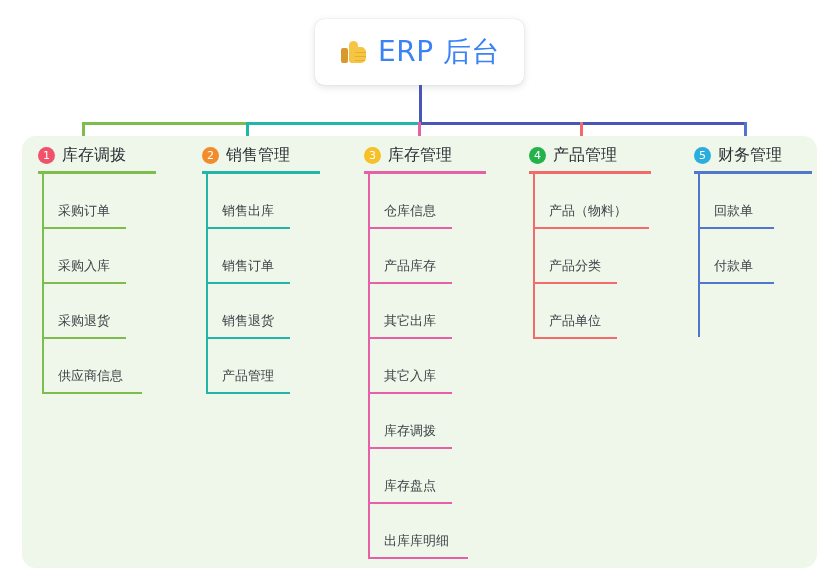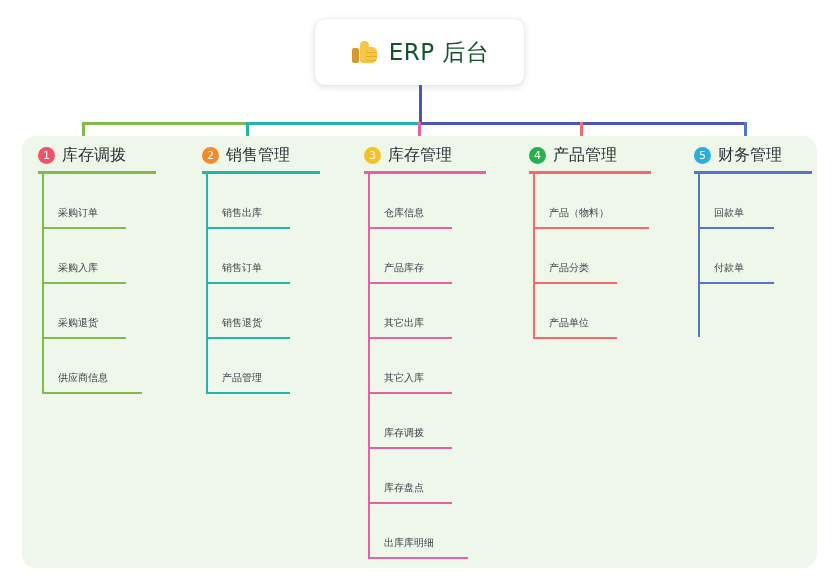--- a/index.html
+++ b/index.html
@@ -17,21 +17,21 @@
     left: 315px; top: 19px;
     width: 209px; height: 66px;
     background: #ffffff;
     border-radius: 9px;
     box-shadow: 0 2px 7px rgba(60,70,90,0.16), 0 0 1px rgba(60,70,90,0.25);
     display: flex; align-items: center; justify-content: center;
     gap: 9px;
   }
   .title-emoji { font-size: 26px; line-height: 1; display: block; width: 30px; height: 30px; position: relative; }
   .title-text {
-    font-size: 23px; color: #14532d; letter-spacing: 0.5px;
+    font-size: 28px; color: #3b82f6; letter-spacing: 0.5px;
     font-family: "DejaVu Sans", "Liberation Sans", sans-serif;
     white-space: nowrap;
   }
 
   
   .thumb { position:absolute; left:2px; top:4px; width:26px; height:23px; }
   .thumb .cuff { position:absolute; left:0px; top:7px; width:7px; height:15px; background:#d8972f; border-radius:2px; }
   .thumb .palm { position:absolute; left:8px; top:6px; width:17px; height:16px; background:#f7c544; border-radius:3px 5px 5px 3px; }
   .thumb .up   { position:absolute; left:8px; top:0px; width:9px; height:10px; background:#f7c544; border-radius:5px 5px 0 0; }
   .thumb .l1   { position:absolute; left:14px; top:11px; width:11px; height:1px; background:#e3b130; }
@@ -64,21 +64,21 @@
     font-family: "DejaVu Sans", "Liberation Sans", sans-serif;
   }
   .head-rule { position: absolute; left: 16px; bottom: 0; height: 3px; }
 
   
   .trunk { position: absolute; left: 20px; width: 2px; }
 
   .leaf { position: relative; height: 55px; }
   .leaf-text {
     position: absolute; left: 36px; bottom: 9px;
-    font-size: 10px; color: #3d4349; white-space: nowrap;
+    font-size: 13px; color: #3d4349; white-space: nowrap;
     font-family: Liberation Mono, monospace;
   }
   .leaf-rule { position: absolute; left: 20px; bottom: 0; height: 2px; }
 </style>
 </head>
 <body>
 
 <div id="root">
 
   <div class="title-card">

